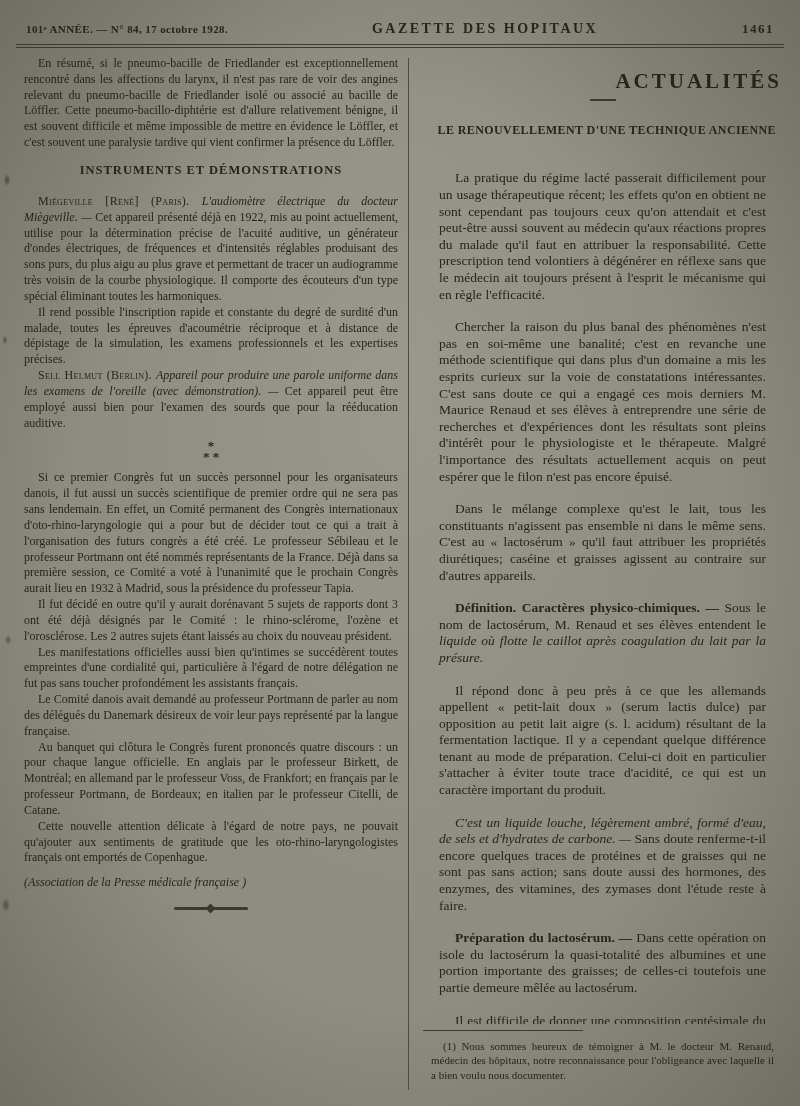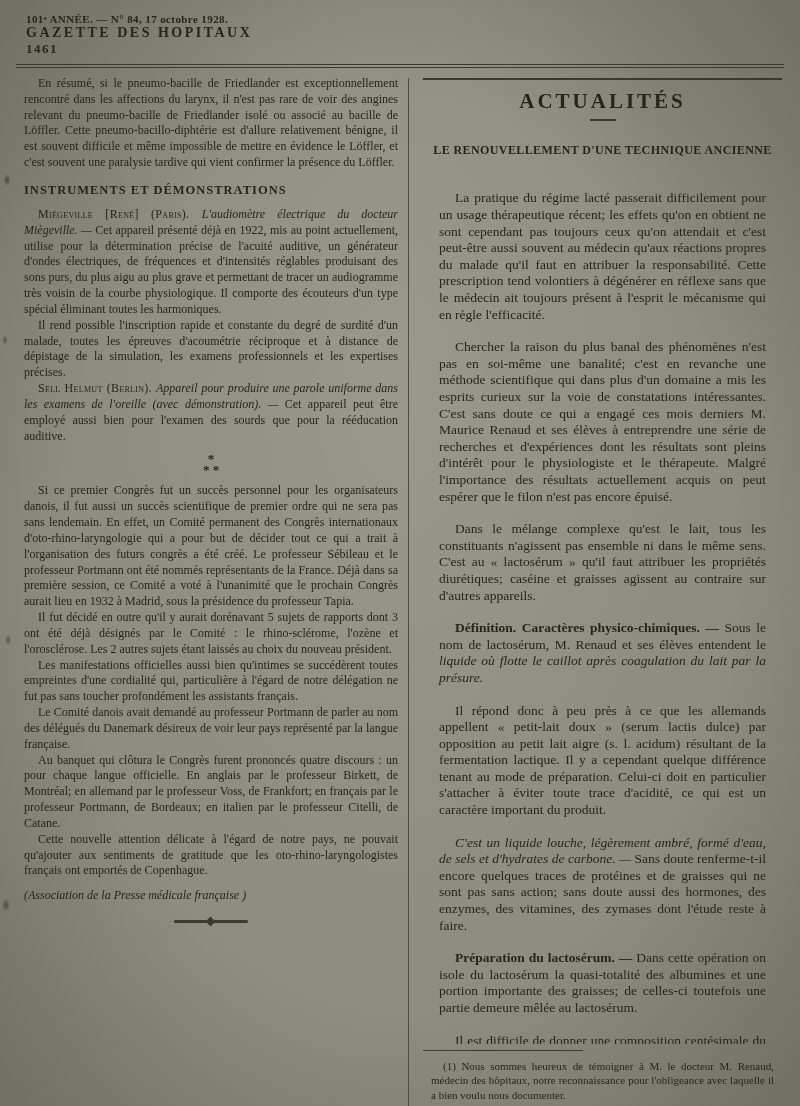--- a/index.html
+++ b/index.html
@@ -18,42 +18,41 @@
       radial-gradient(4px 7px at 5px 340px, rgba(20,20,15,0.45), rgba(20,20,15,0) 70%),
       radial-gradient(5px 8px at 8px 640px, rgba(20,20,15,0.4), rgba(20,20,15,0) 70%),
       radial-gradient(6px 10px at 6px 905px, rgba(20,20,15,0.45), rgba(20,20,15,0) 70%),
       radial-gradient(ellipse at 50% 35%, rgba(255,255,250,0.10), rgba(255,255,250,0) 55%),
       radial-gradient(ellipse at 50% 50%, rgba(0,0,0,0) 58%, rgba(15,15,10,0.24) 100%),
       #8e8d81;
   }
   
   .masthead {
     display: flex; align-items: baseline; justify-content: space-between;
-    padding: 13px 26px 7px 26px;
-    flex-direction: column;
+    padding: 21px 26px 7px 26px;
   }
   .issue   { font-size: 11px; font-weight: bold; letter-spacing: 0.4px; }
   .jtitle  { font-size: 14px; font-weight: bold; letter-spacing: 2.5px; }
   .pageno  { font-size: 13px; font-weight: bold; letter-spacing: 1.5px; }
   .header-rule {
     margin: 0 16px; height: 4px;
     border-top: 1px solid #3b3a2f; border-bottom: 1px solid #3b3a2f;
   }
   
   .columns { display: flex; padding: 8px 18px 0 24px; height: 1042px; }
   .col-left  { width: 384px; padding-right: 10px; overflow: hidden; }
   .col-divider { width: 1px; background: #4d4c41; margin-top: 2px; }
-  .col-right { flex: 1; padding-left: 14px; display: flex; flex-direction: column; overflow: hidden; }
+  .col-right { flex: 1; padding-left: 14px; display: flex; flex-direction: column; overflow: hidden; align-items: flex-end; }
   
   .col-left p {
     margin: 0; text-align: justify; text-indent: 14px;
     font-size: 12px; line-height: 1.32;
   }
   .sec-heading {
-    margin: 12px 0 9px; text-align: left;
+    margin: 12px 0 16px; text-align: center;
     font-size: 12.5px; font-weight: bold; letter-spacing: 1px;
   }
   .smallcaps { font-variant: small-caps; letter-spacing: 0.3px; }
   .italic { font-style: italic; }
   .asterism { text-align: center; font-size: 13px; line-height: 0.85; margin: 9px 0 8px; font-weight: bold; }
   .signature { text-align: center; text-indent: 0 !important; font-style: italic; margin-top: 9px !important; }
   .end-ornament {
     width: 74px; height: 3px; background: #3b3a2f;
     border-radius: 2px; margin: 16px auto 0; position: relative;
   }

